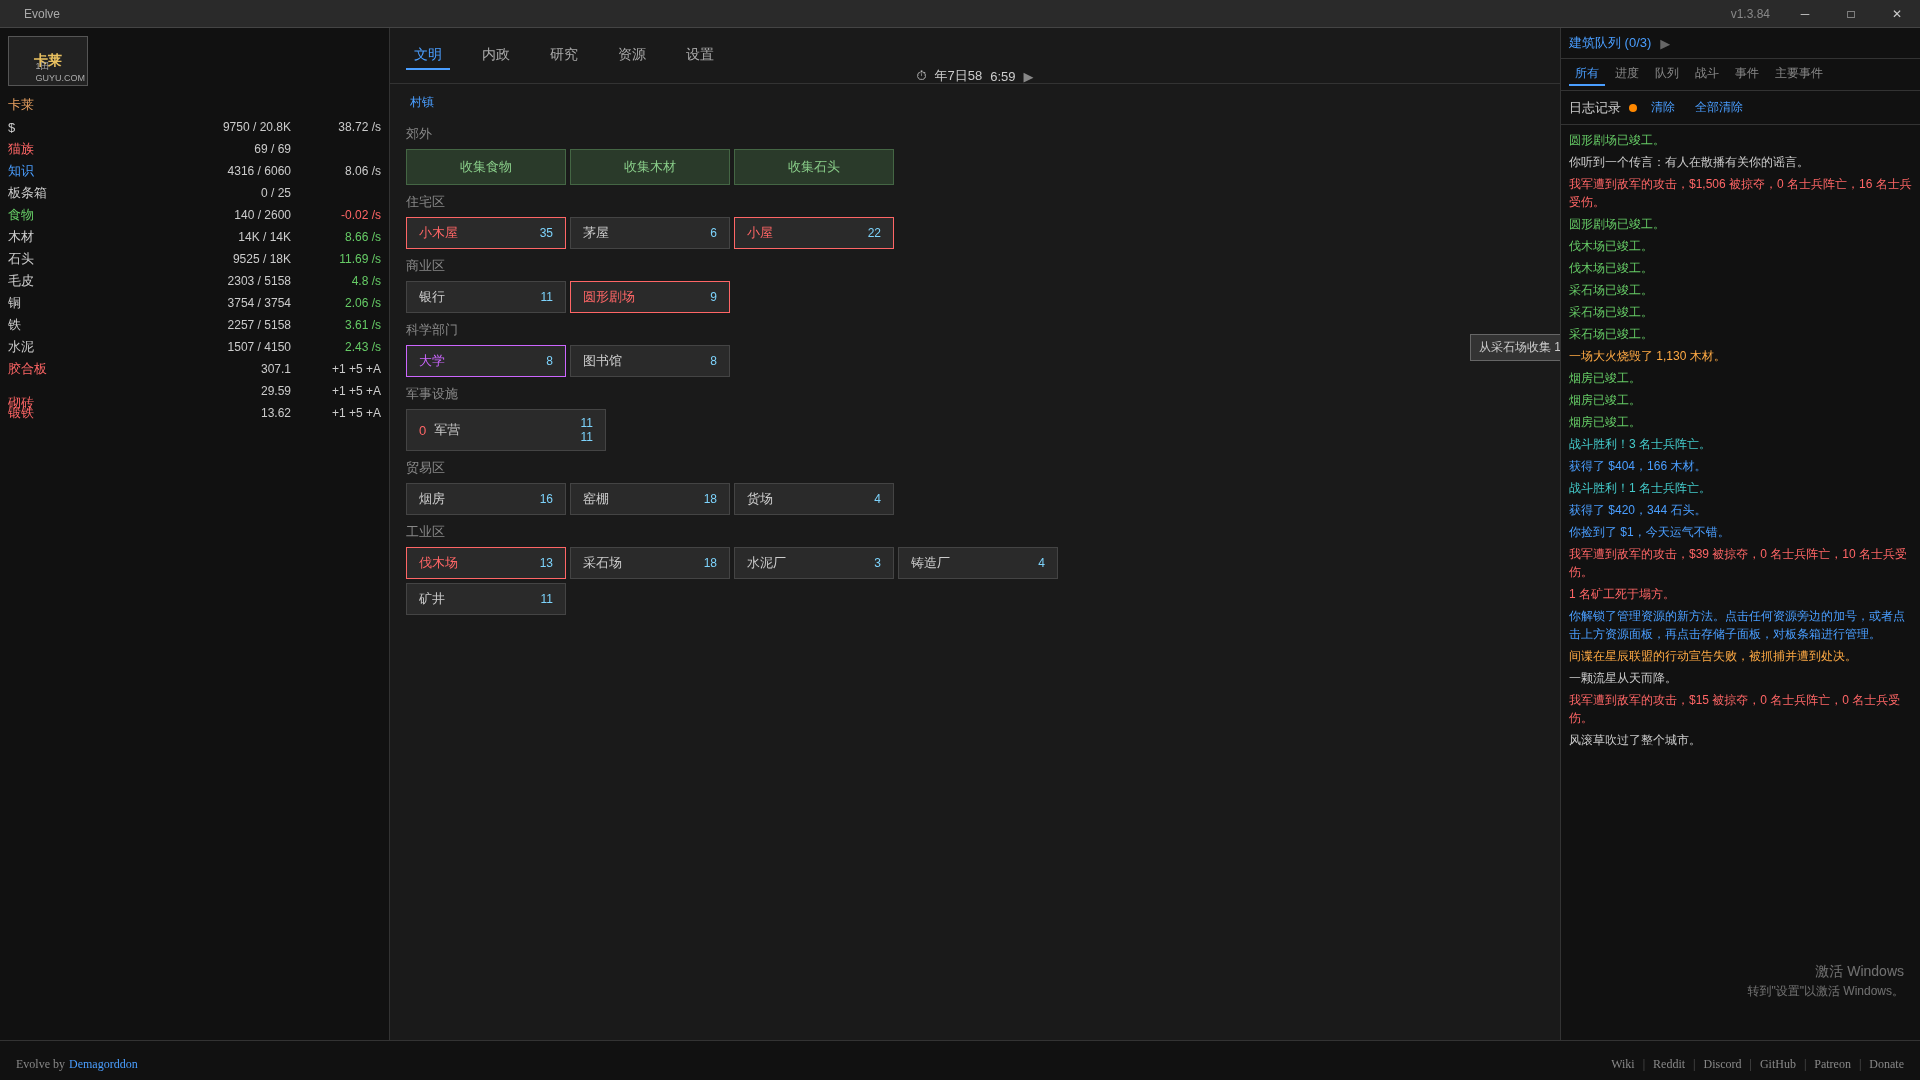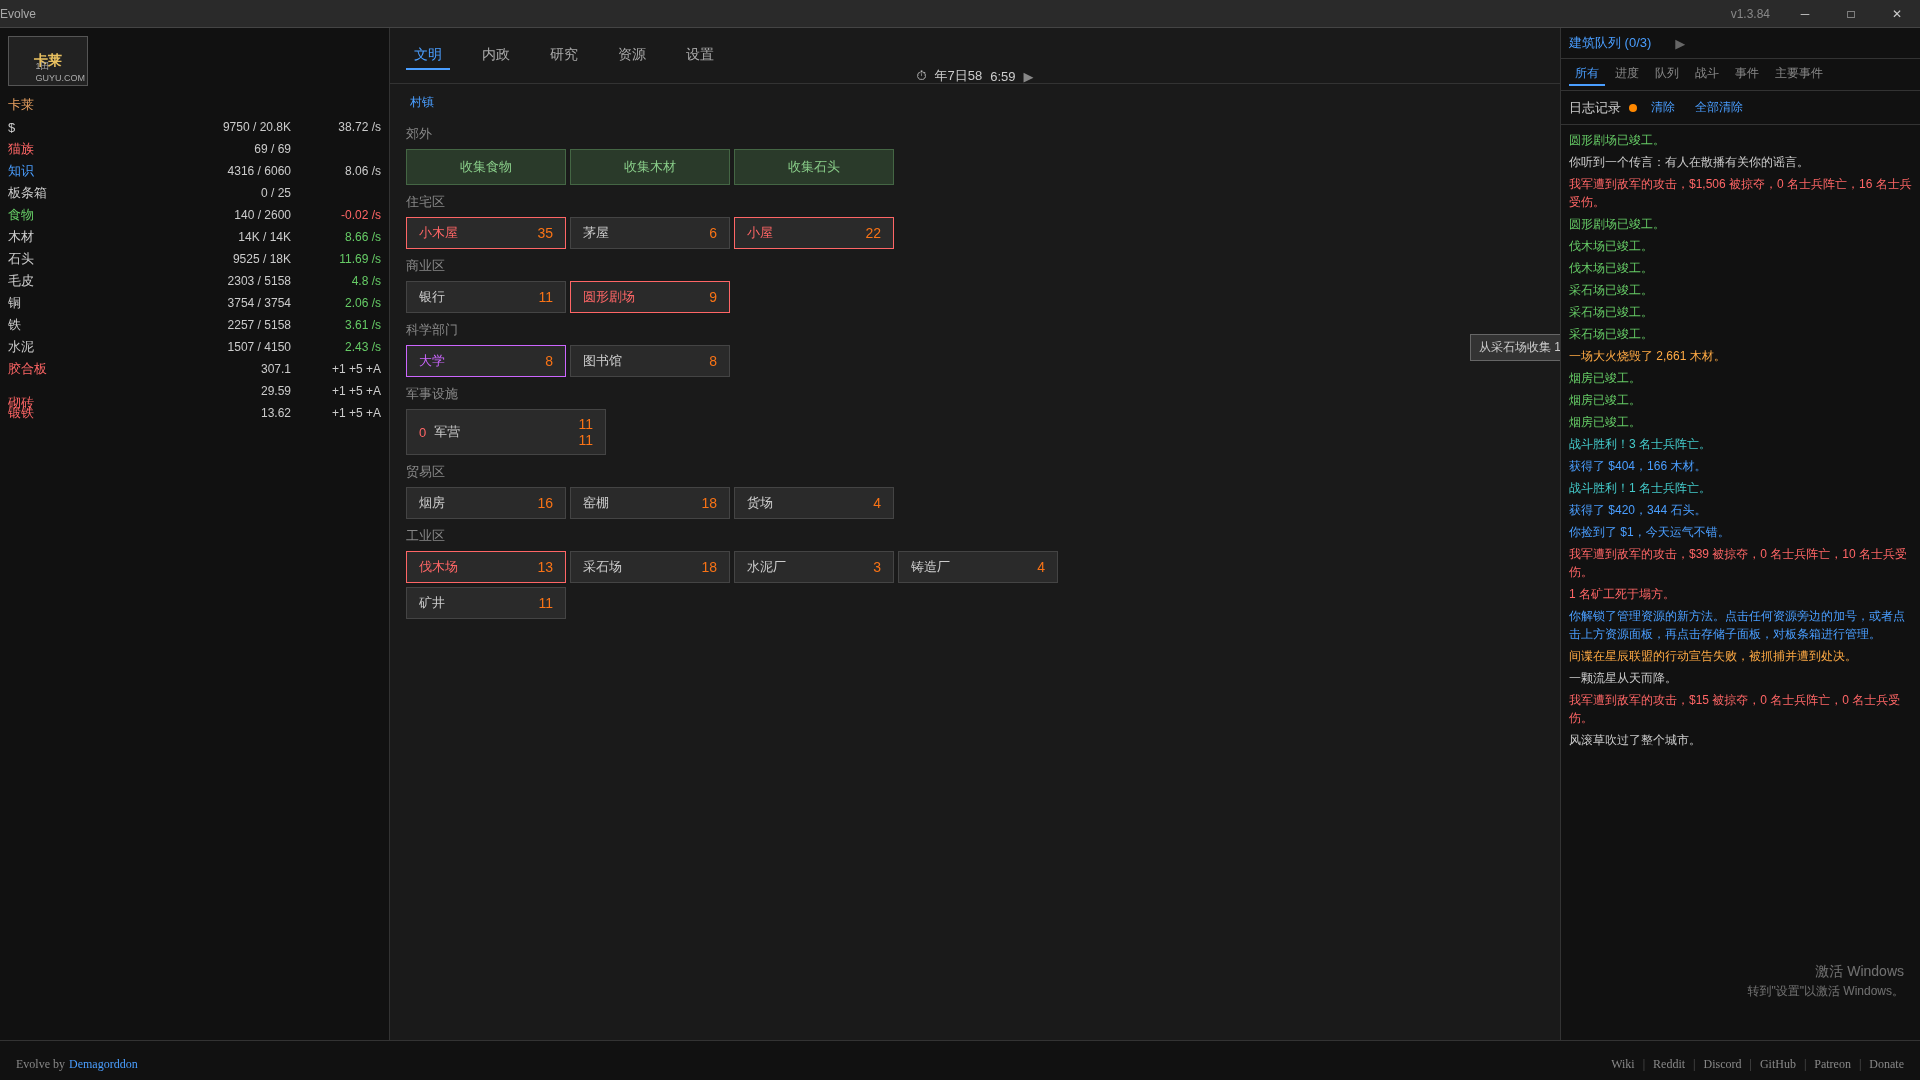--- a/index.html
+++ b/index.html
@@ -13,21 +13,21 @@
       overflow: hidden;
       position: relative;
     }
 
     
     #titlebar {
       background: #2a2a2a;
       height: 28px;
       display: flex;
       align-items: center;
-      padding: 0 0;
+      padding: 0 24px;
       border-bottom: 1px solid #444;
       position: relative;
       z-index: 100;
     }
     #titlebar .title {
       color: #aaa;
       font-size: 12px;
     }
     #titlebar .win-controls {
       position: absolute;
@@ -203,22 +203,22 @@
       font-size: 13px;
       min-width: 160px;
       display: flex;
       align-items: center;
       justify-content: space-between;
       position: relative;
     }
     .building-btn.red-text { color: #ff6666; border-color: #ff6666; }
     .building-btn.purple-text { color: #cc66ff; border-color: #cc66ff; }
     .building-btn .count {
-      color: #f97316;
-      font-size: 14px;
+      color: #7dd3fc;
+      font-size: 12px;
       margin-left: 8px;
     }
     .collect-btn {
       background: #2a3a2a;
       border: 1px solid #446644;
       color: #88cc88;
       padding: 8px 16px;
       cursor: pointer;
       font-size: 13px;
       min-width: 160px;
@@ -293,21 +293,21 @@
     .log-entry.red { color: #ff6666; }
     .log-entry.orange { color: #ffaa44; }
     .log-entry.white { color: #ccc; }
     .log-entry.teal { color: #44cccc; }
 
     #building-queue {
       padding: 6px 8px;
       border-bottom: 1px solid #333;
       display: flex;
       align-items: center;
-      gap: 24px;
+      gap: 9px;
     }
     .queue-title { color: #4a9eff; font-size: 13px; cursor: pointer; }
     .queue-arrow { color: #666; }
 
     
     #bottom-bar {
       height: 48px;
       background: #111;
       border-top: 1px solid #333;
       display: flex;
@@ -633,21 +633,21 @@
 
     <div class="log-entry green">圆形剧场已竣工。</div>
         <div class="log-entry white">你听到一个传言：有人在散播有关你的谣言。</div>
         <div class="log-entry red">我军遭到敌军的攻击，$1,506 被掠夺，0 名士兵阵亡，16 名士兵受伤。</div>
         <div class="log-entry green">圆形剧场已竣工。</div>
         <div class="log-entry green">伐木场已竣工。</div>
         <div class="log-entry green">伐木场已竣工。</div>
         <div class="log-entry green">采石场已竣工。</div>
         <div class="log-entry green">采石场已竣工。</div>
         <div class="log-entry green">采石场已竣工。</div>
-        <div class="log-entry orange">一场大火烧毁了 2,661 木材。</div>
+        <div class="log-entry orange">一场大火烧毁了 1,130 木材。</div>
         <div class="log-entry green">烟房已竣工。</div>
         <div class="log-entry green">烟房已竣工。</div>
         <div class="log-entry green">烟房已竣工。</div>
         <div class="log-entry teal">战斗胜利！3 名士兵阵亡。</div>
         <div class="log-entry blue">获得了 $404，166 木材。</div>
         <div class="log-entry teal">战斗胜利！1 名士兵阵亡。</div>
         <div class="log-entry blue">获得了 $420，344 石头。</div>
         <div class="log-entry blue">你捡到了 $1，今天运气不错。</div>
         <div class="log-entry red">我军遭到敌军的攻击，$39 被掠夺，0 名士兵阵亡，10 名士兵受伤。</div>
         <div class="log-entry red">1 名矿工死于塌方。</div>

